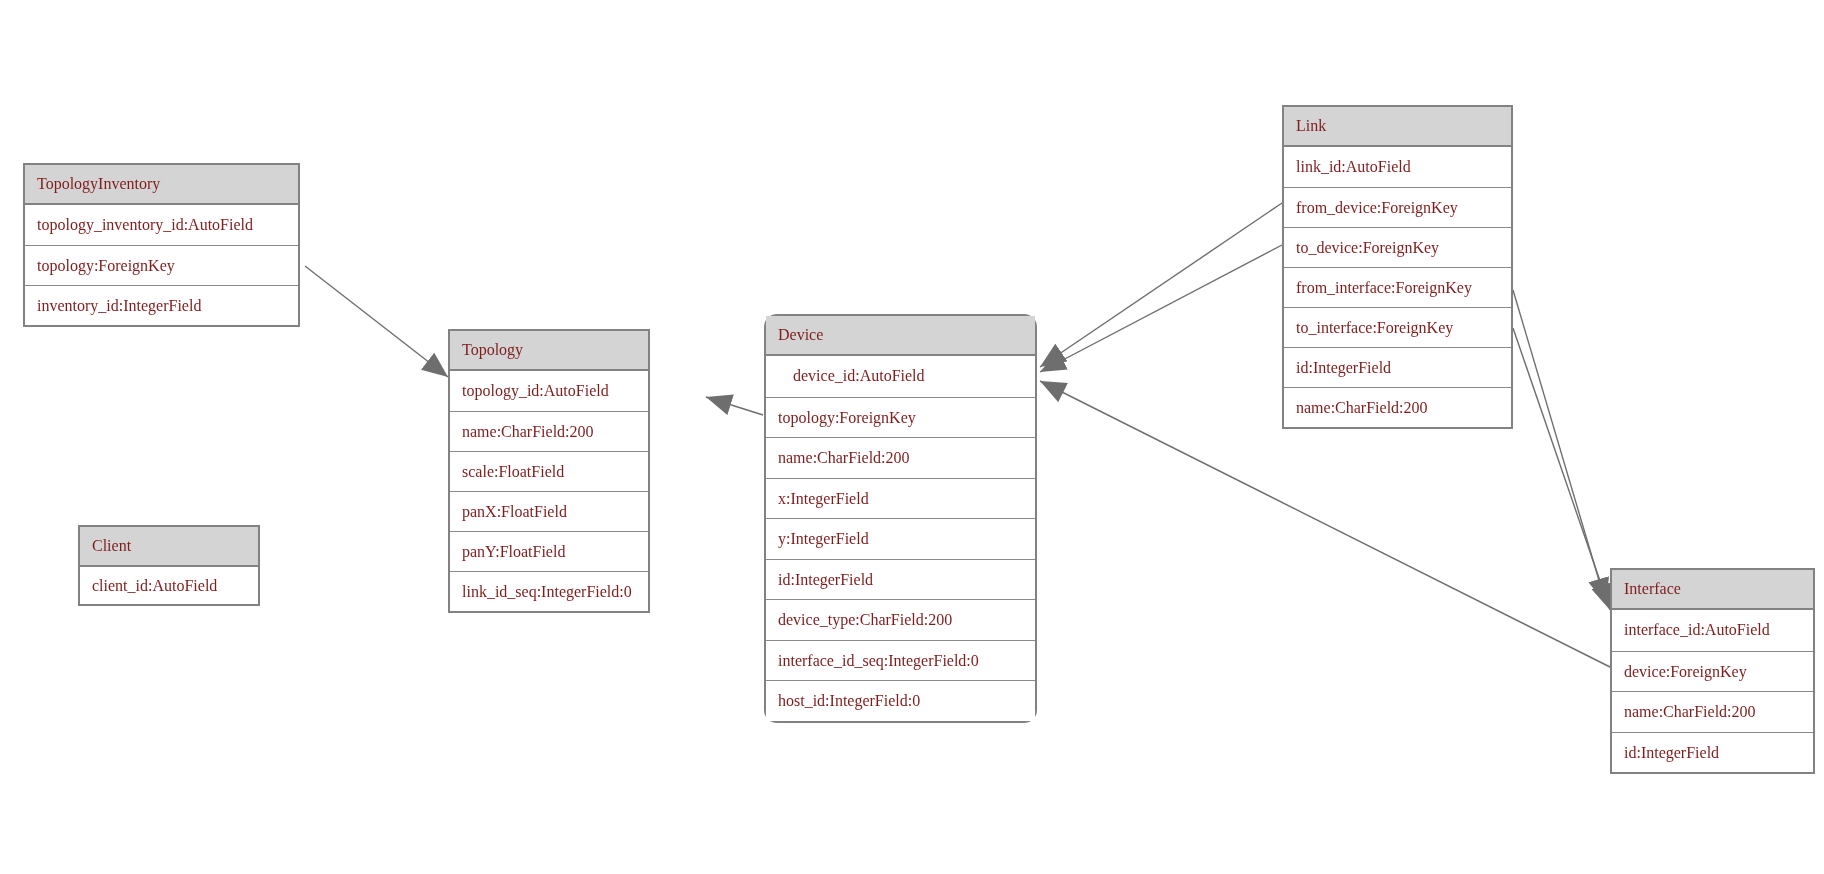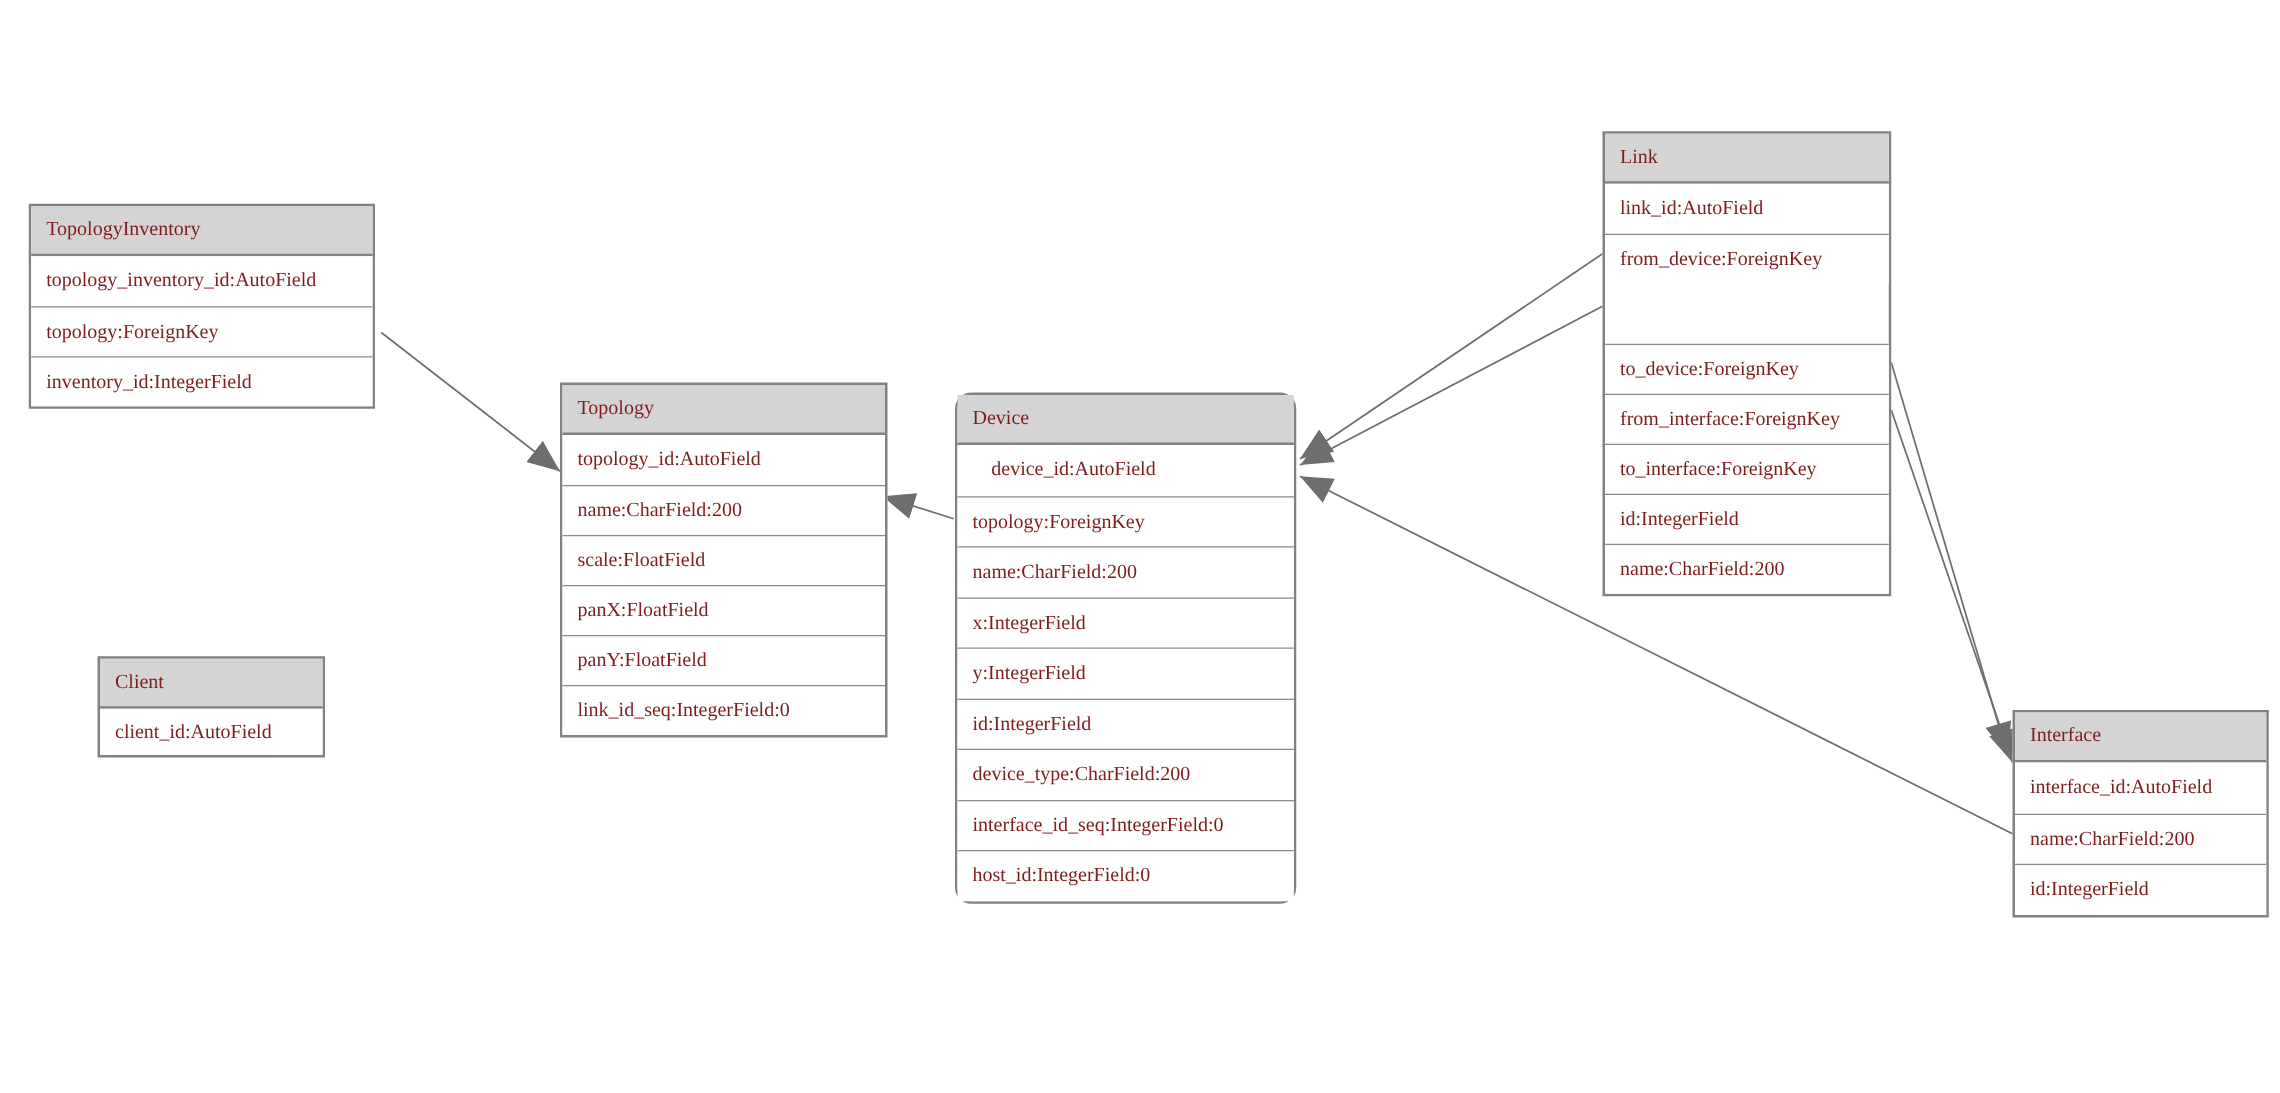--- a/index.html
+++ b/index.html
@@ -72,21 +72,21 @@
         <line x1="1513" y1="328" x2="1610" y2="610" stroke="#6e6e6e" stroke-width="1.4" marker-end="url(#arrowhead)"></line>
       </g>
   </svg>
   <div id="tables">
       <div class="etable" style="left: 23px; top: 163px; width: 277px;">
         <div class="hdr" style="height: 40px; line-height: 38px;">TopologyInventory</div>
         <div class="row" style="height: 40px; line-height: 40px;">topology_inventory_id:AutoField</div>
         <div class="row" style="height: 40px; line-height: 40px;">topology:ForeignKey</div>
         <div class="row" style="height: 40px; line-height: 40px;">inventory_id:IntegerField</div>
       </div>
-      <div class="etable" style="left: 448px; top: 306px; width: 262px;">
+      <div class="etable" style="left: 448px; top: 329px; width: 202px;">
         <div class="hdr" style="height: 40px; line-height: 38px;">Topology</div>
         <div class="row" style="height: 40px; line-height: 40px;">topology_id:AutoField</div>
         <div class="row" style="height: 40px; line-height: 40px;">name:CharField:200</div>
         <div class="row" style="height: 40px; line-height: 40px;">scale:FloatField</div>
         <div class="row" style="height: 40px; line-height: 40px;">panX:FloatField</div>
         <div class="row" style="height: 40px; line-height: 40px;">panY:FloatField</div>
         <div class="row" style="height: 40px; line-height: 40px;">link_id_seq:IntegerField:0</div>
       </div>
       <div class="etable" style="left: 78px; top: 525px; width: 182px;">
         <div class="hdr" style="height: 40px; line-height: 38px;">Client</div>
@@ -101,26 +101,27 @@
         <div class="row" style="height: 40.5px; line-height: 40.5px;">y:IntegerField</div>
         <div class="row" style="height: 40.5px; line-height: 40.5px;">id:IntegerField</div>
         <div class="row" style="height: 40.5px; line-height: 40.5px;">device_type:CharField:200</div>
         <div class="row" style="height: 40.5px; line-height: 40.5px;">interface_id_seq:IntegerField:0</div>
         <div class="row" style="height: 40.5px; line-height: 40.5px;">host_id:IntegerField:0</div>
       </div>
       <div class="etable" style="left: 1282px; top: 105px; width: 231px;">
         <div class="hdr" style="height: 40px; line-height: 38px;">Link</div>
         <div class="row" style="height: 40px; line-height: 40px;">link_id:AutoField</div>
         <div class="row" style="height: 40px; line-height: 40px;">from_device:ForeignKey</div>
-        <div class="row" style="height: 40px; line-height: 40px; margin-top: 48px;">to_device:ForeignKey</div>
+        <div class="row" style="height: 40px; line-height: 40px;">to_device:ForeignKey</div>
         <div class="row" style="height: 40px; line-height: 40px;">from_interface:ForeignKey</div>
         <div class="row" style="height: 40px; line-height: 40px;">to_interface:ForeignKey</div>
         <div class="row" style="height: 40px; line-height: 40px;">id:IntegerField</div>
         <div class="row" style="height: 40px; line-height: 40px;">name:CharField:200</div>
       </div>
       <div class="etable" style="left: 1610px; top: 568px; width: 205px;">
         <div class="hdr" style="height: 40px; line-height: 38px;">Interface</div>
         <div class="row" style="height: 40.5px; line-height: 40.5px;">interface_id:AutoField</div>
+        <div class="row" style="height: 40.5px; line-height: 40.5px;">device:ForeignKey</div>
         <div class="row" style="height: 40.5px; line-height: 40.5px;">name:CharField:200</div>
         <div class="row" style="height: 40.5px; line-height: 40.5px;">id:IntegerField</div>
       </div>
     </div>
 </div>
 
 </body></html>

